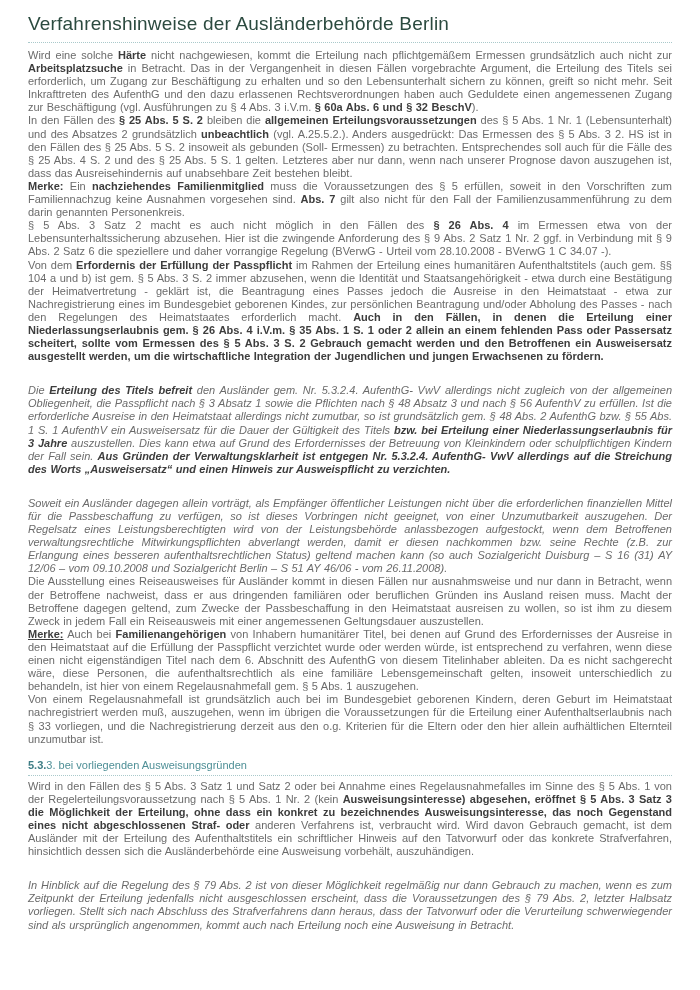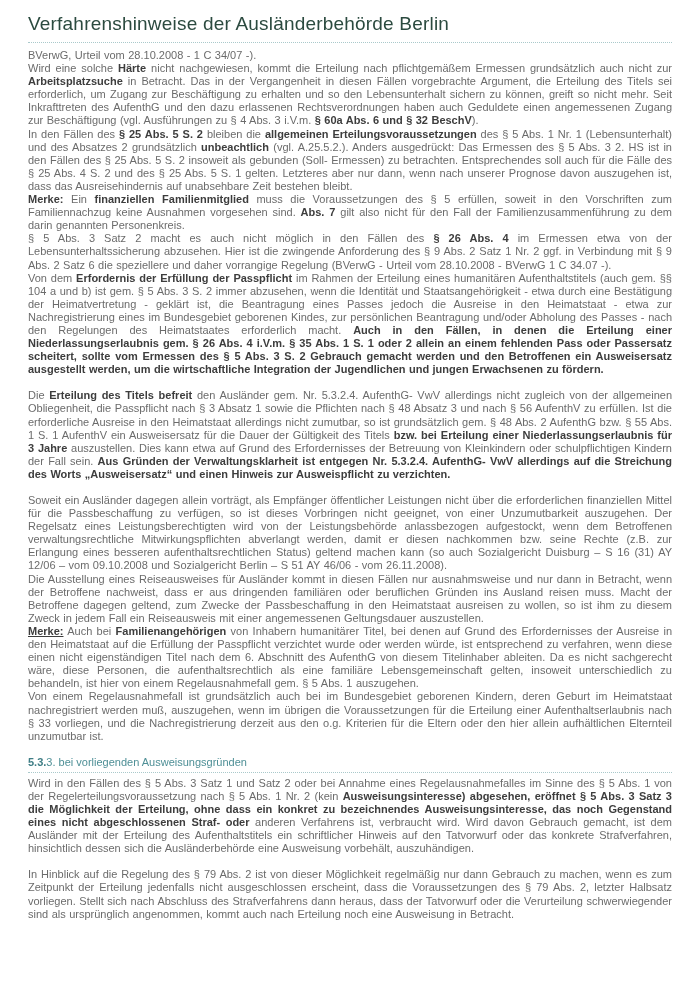--- a/index.html
+++ b/index.html
@@ -27,21 +27,21 @@
     height: 0;
   }
   .doc-body p {
     margin: 0;
     text-align: justify;
     font-size: 11px;
     line-height: 13.1px;
     color: #6b6b6b;
     word-spacing: 0.4px;
   }
-  .doc-body p.gap { margin-top: 13px; }
+  .doc-body p.gap { margin-top: 21px; font-style: italic; }
   .b { font-weight: bold; color: #3d3d3d; text-align: center; }
   .u { text-decoration: underline; }
   .sect {
     color: #4e8f96;
     font-size: 11px;
     line-height: 13px;
     font-weight: 400;
     margin: 4px 0 4px 0;
     padding-bottom: 3px;
     border-bottom: 1px dotted #a9c9cb;
@@ -60,24 +60,23 @@
     color: #7b7b7b;
   }
 </style>
 </head>
 <body>
 
 <div class="page">
   <h1 class="doc-title">Verfahrenshinweise der Ausländerbehörde Berlin</h1>
   <hr class="divider">
   <div class="doc-body" id="doc-body">
-      <p class=""><span>BVerwG, Urteil vom 28.10.2008 - 1 C 34/07 -).</span></p>
       <p class=""><span>Wird eine solche </span><span class="b">Härte</span><span> nicht nachgewiesen, kommt die Erteilung nach pflichtgemäßem Ermessen grundsätzlich auch nicht zur </span><span class="b">Arbeitsplatzsuche</span><span> in Betracht. Das in der Vergangenheit in diesen Fällen vorgebrachte Argument, die Erteilung des Titels sei erforderlich, um Zugang zur Beschäftigung zu erhalten und so den Lebensunterhalt sichern zu können, greift so nicht mehr. Seit Inkrafttreten des AufenthG und den dazu erlassenen Rechtsverordnungen haben auch Geduldete einen angemessenen Zugang zur Beschäftigung (vgl. Ausführungen zu § 4 Abs. 3 i.V.m. </span><span class="b">§ 60a Abs. 6 und § 32 BeschV</span><span>).</span></p>
       <p class=""><span>In den Fällen des </span><span class="b">§ 25 Abs. 5 S. 2</span><span> bleiben die </span><span class="b">allgemeinen Erteilungsvoraussetzungen</span><span> des § 5 Abs. 1 Nr. 1 (Lebensunterhalt) und des Absatzes 2 grundsätzlich </span><span class="b">unbeachtlich</span><span> (vgl. A.25.5.2.). Anders ausgedrückt: Das Ermessen des § 5 Abs. 3 2. HS ist in den Fällen des § 25 Abs. 5 S. 2 insoweit als gebunden (Soll- Ermessen) zu betrachten. Entsprechendes soll auch für die Fälle des § 25 Abs. 4 S. 2 und des § 25 Abs. 5 S. 1 gelten. Letzteres aber nur dann, wenn nach unserer Prognose davon auszugehen ist, dass das Ausreisehindernis auf unabsehbare Zeit bestehen bleibt.</span></p>
-      <p class=""><span class="b">Merke:</span><span> Ein </span><span class="b">finanziellen Familienmitglied</span><span> muss die Voraussetzungen des § 5 erfüllen, soweit in den Vorschriften zum Familiennachzug keine Ausnahmen vorgesehen sind. </span><span class="b">Abs. 7</span><span> gilt also nicht für den Fall der Familienzusammenführung zu dem darin genannten Personenkreis.</span></p>
+      <p class=""><span class="b">Merke:</span><span> Ein </span><span class="b">nachziehendes Familienmitglied</span><span> muss die Voraussetzungen des § 5 erfüllen, soweit in den Vorschriften zum Familiennachzug keine Ausnahmen vorgesehen sind. </span><span class="b">Abs. 7</span><span> gilt also nicht für den Fall der Familienzusammenführung zu dem darin genannten Personenkreis.</span></p>
       <p class=""><span>§ 5 Abs. 3 Satz 2 macht es auch nicht möglich in den Fällen des </span><span class="b">§ 26  Abs. 4</span><span> im Ermessen etwa von der Lebensunterhaltssicherung abzusehen. Hier ist die zwingende Anforderung des § 9 Abs. 2 Satz 1 Nr. 2 ggf. in Verbindung mit § 9 Abs. 2 Satz 6 die speziellere und daher vorrangige Regelung (BVerwG - Urteil vom 28.10.2008 - BVerwG 1 C 34.07 -).</span></p>
       <p class=""><span>Von dem </span><span class="b">Erfordernis der Erfüllung der Passpflicht</span><span> im Rahmen der Erteilung eines humanitären Aufenthaltstitels (auch gem. §§ 104 a und b) ist gem. § 5 Abs. 3 S. 2 immer abzusehen, wenn die Identität und Staatsangehörigkeit - etwa durch eine Bestätigung der Heimatvertretung - geklärt ist, die Beantragung eines Passes jedoch die Ausreise in den Heimatstaat - etwa zur Nachregistrierung eines im Bundesgebiet geborenen Kindes, zur persönlichen Beantragung und/oder Abholung des Passes - nach den Regelungen des Heimatstaates erforderlich macht. </span><span class="b">Auch in den Fällen, in denen die Erteilung einer Niederlassungserlaubnis gem. § 26 Abs. 4 i.V.m. § 35 Abs. 1 S. 1 oder 2 allein an einem fehlenden Pass oder Passersatz scheitert, sollte vom Ermessen des § 5 Abs. 3 S. 2 Gebrauch gemacht werden und den Betroffenen ein Ausweisersatz ausgestellt werden, um die wirtschaftliche Integration der Jugendlichen und jungen Erwachsenen zu fördern.</span></p>
       <p class=" gap"><span>Die </span><span class="b">Erteilung des Titels befreit</span><span> den Ausländer gem. Nr. 5.3.2.4. AufenthG- VwV allerdings nicht zugleich von der allgemeinen Obliegenheit, die Passpflicht nach § 3 Absatz 1 sowie die Pflichten nach § 48 Absatz 3 und nach § 56 AufenthV zu erfüllen. Ist die erforderliche Ausreise in den Heimatstaat allerdings nicht zumutbar, so ist grundsätzlich gem. § 48 Abs. 2 AufenthG bzw. § 55 Abs. 1 S. 1 AufenthV ein Ausweisersatz für die Dauer der Gültigkeit des Titels </span><span class="b">bzw. bei Erteilung einer Niederlassungserlaubnis für 3 Jahre</span><span> auszustellen. Dies kann etwa auf Grund des Erfordernisses der Betreuung von Kleinkindern oder schulpflichtigen Kindern der Fall sein. </span><span class="b">Aus Gründen der Verwaltungsklarheit ist entgegen Nr. 5.3.2.4. AufenthG- VwV allerdings auf die Streichung des Worts „Ausweisersatz“ und einen Hinweis zur Ausweispflicht zu verzichten.</span></p>
       <p class=" gap"><span>Soweit ein Ausländer dagegen allein vorträgt, als Empfänger öffentlicher Leistungen nicht über die erforderlichen finanziellen Mittel für die Passbeschaffung zu verfügen, so ist dieses Vorbringen nicht geeignet, von einer Unzumutbarkeit auszugehen. Der Regelsatz eines Leistungsberechtigten wird von der Leistungsbehörde anlassbezogen aufgestockt, wenn dem Betroffenen verwaltungsrechtliche Mitwirkungspflichten abverlangt werden, damit er diesen nachkommen bzw. seine Rechte (z.B. zur Erlangung eines besseren aufenthaltsrechtlichen Status) geltend machen kann (so auch Sozialgericht Duisburg – S 16 (31) AY 12/06 – vom 09.10.2008 und Sozialgericht Berlin – S 51 AY 46/06 - vom 26.11.2008).</span></p>
       <p class=""><span>Die Ausstellung eines Reiseausweises für Ausländer kommt in diesen Fällen nur ausnahmsweise und nur dann in Betracht, wenn der Betroffene nachweist, dass er aus dringenden familiären oder beruflichen Gründen ins Ausland reisen muss. Macht der Betroffene dagegen geltend, zum Zwecke der Passbeschaffung in den Heimatstaat ausreisen zu wollen, so ist ihm zu diesem Zweck in jedem Fall ein Reiseausweis mit einer angemessenen Geltungsdauer auszustellen.</span></p>
       <p class=""><span class="b u">Merke:</span><span> Auch bei  </span><span class="b">Familienangehörigen</span><span> von Inhabern humanitärer Titel, bei denen auf Grund des Erfordernisses der Ausreise in den Heimatstaat auf die Erfüllung der Passpflicht verzichtet wurde oder werden würde,  ist entsprechend zu verfahren, wenn diese einen nicht eigenständigen Titel nach dem 6. Abschnitt des AufenthG  von diesem Titelinhaber ableiten. Da es nicht sachgerecht wäre, diese Personen, die aufenthaltsrechtlich als eine familiäre Lebensgemeinschaft gelten, insoweit unterschiedlich zu behandeln, ist hier von einem Regelausnahmefall gem. § 5 Abs. 1 auszugehen.</span></p>
       <p class=""><span>Von einem Regelausnahmefall ist grundsätzlich auch bei im Bundesgebiet geborenen Kindern, deren Geburt im Heimatstaat nachregistriert werden muß, auszugehen, wenn im übrigen die Voraussetzungen für die Erteilung einer Aufenthaltserlaubnis nach § 33 vorliegen, und die Nachregistrierung derzeit aus den o.g. Kriterien für die Eltern oder den hier allein aufhältlichen Elternteil unzumutbar ist.</span></p>
       <h2 class="sect gap"><span class="b">5.3.</span><span>3.  bei vorliegenden Ausweisungsgründen</span></h2>
       <p class=""><span>Wird in den Fällen des § 5 Abs. 3 Satz 1 und Satz 2 oder bei Annahme eines Regelausnahmefalles im Sinne des § 5 Abs. 1 von der Regelerteilungsvoraussetzung nach § 5 Abs. 1 Nr. 2 (kein </span><span class="b">Ausweisungsinteresse) abgesehen, eröffnet § 5 Abs. 3 Satz 3 die Möglichkeit der Erteilung, ohne dass ein konkret zu bezeichnendes Ausweisungsinteresse, das noch Gegenstand eines nicht abgeschlossenen Straf- oder</span><span> anderen Verfahrens ist, verbraucht wird. Wird davon Gebrauch gemacht, ist dem Ausländer mit der Erteilung des Aufenthaltstitels ein schriftlicher Hinweis auf den Tatvorwurf oder das konkrete Strafverfahren, hinsichtlich dessen sich die Ausländerbehörde eine Ausweisung vorbehält, auszuhändigen.</span></p>
       <p class=" gap"><span>In Hinblick auf die Regelung des § 79 Abs. 2 ist von dieser Möglichkeit regelmäßig nur dann Gebrauch zu machen, wenn es zum Zeitpunkt der Erteilung jedenfalls nicht ausgeschlossen erscheint, dass die Voraussetzungen des § 79 Abs. 2, letzter Halbsatz vorliegen. Stellt sich nach Abschluss des Strafverfahrens dann heraus, dass der Tatvorwurf oder die Verurteilung schwerwiegender sind als ursprünglich angenommen, kommt auch nach Erteilung noch eine Ausweisung in Betracht.</span></p>

